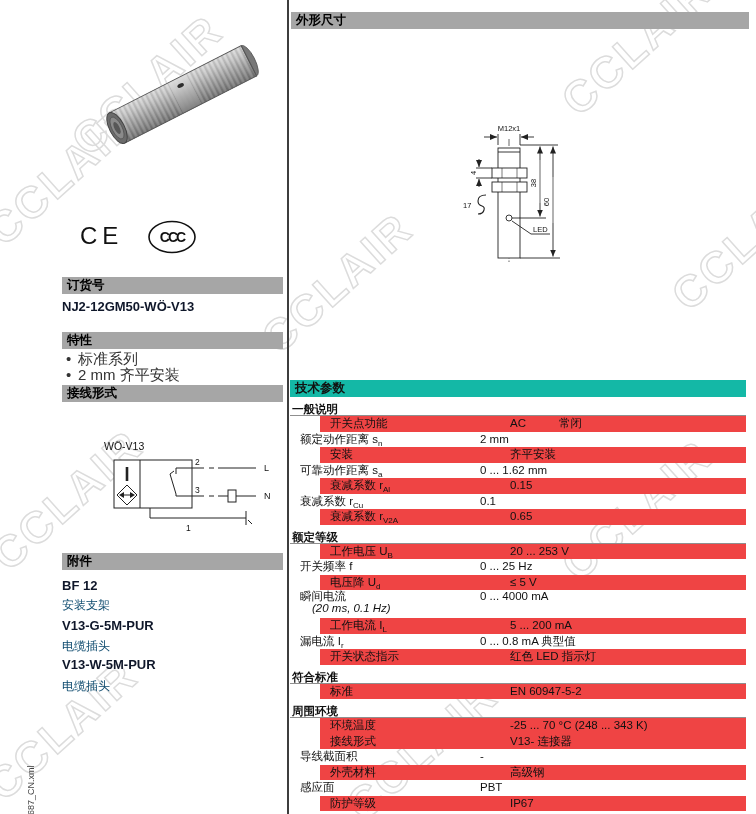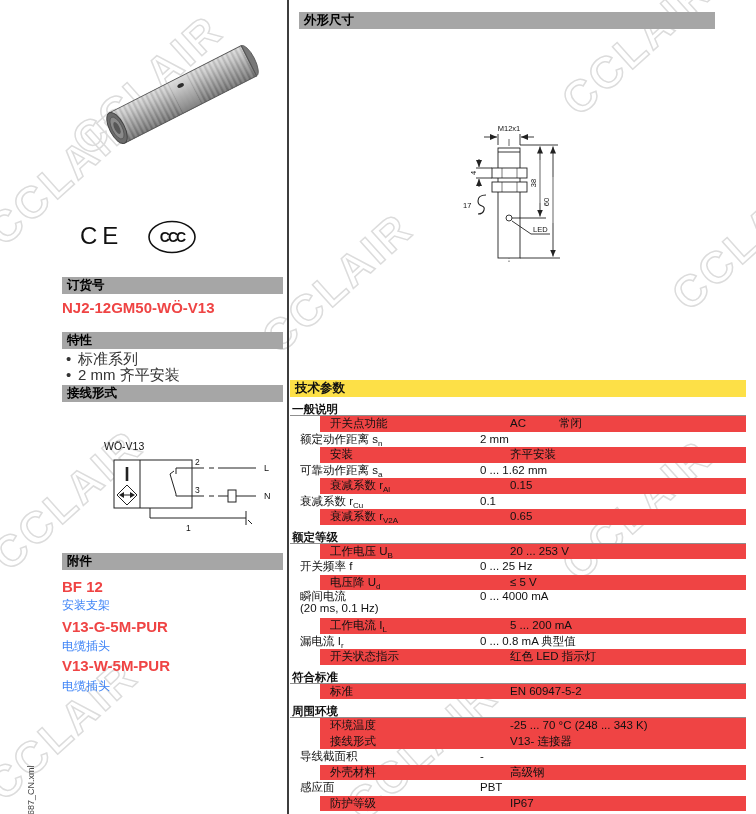--- a/index.html
+++ b/index.html
@@ -9,40 +9,40 @@
 
   .wm { position:absolute; font-weight:bold; font-size:44px; letter-spacing:3px;
         color:transparent; -webkit-text-stroke:1.5px #dcdcdc; transform:rotate(-42deg);
         white-space:nowrap; pointer-events:none; }
 
   .vdivider { position:absolute; left:287px; top:0; width:2px; height:814px; background:#3d3d3d; }
 
   .bar { position:absolute; height:17px; background:#a6a6a6; font-weight:bold; font-size:12.5px;
          line-height:17px; padding-left:5px; color:#000; }
 
-  .txt { position:absolute; font-size:12px; color:#3b82f6; }
-  .bold13 { position:absolute; font-size:15px; font-weight:bold; color:#ef4444; }
+  .txt { position:absolute; font-size:12px; color:#0c4a6e; }
+  .bold13 { position:absolute; font-size:13px; font-weight:bold; color:#0f172a; }
   .bullet { position:absolute; font-size:15px; color:#333; padding-left:16px; }
   .bullet::before { content:"•"; position:absolute; left:4px; color:#333; }
 
   .ce-mark { position:absolute; left:80px; top:222px; font-size:24px; letter-spacing:5px; color:#111; }
 
   .footnote { position:absolute; left:36px; bottom:-6px; transform-origin:0 100%;
               transform:rotate(-90deg); font-size:9px; color:#444; white-space:nowrap; }
 
   
   .tech { position:absolute; left:290px; top:380px; width:456px; }
-  .tech-bar { height:17px; background:#fde047; font-weight:bold; font-size:12.5px; line-height:17px; padding-left:5px; }
+  .tech-bar { height:17px; background:#14b8a6; font-weight:bold; font-size:12.5px; line-height:17px; padding-left:5px; }
   .tgroup { height:13px; line-height:12px; font-weight:bold; font-size:11.5px;
             border-bottom:1px solid #8f8f8f; margin-top:6px; padding-left:2px; }
   .trow { position:relative; height:15.5px; font-size:11.5px; line-height:15.5px; }
   .trow.tall { height:28px; line-height:13px; }
   .trow.shade { background:#ef4444;margin-left:30px; }
   .tlabel { position:absolute; left:10px; top:0; white-space:nowrap; }
-  .tlabel2 { position:absolute; left:10px; top:12px; white-space:nowrap; }
+  .tlabel2 { position:absolute; left:22px; top:12px; white-space:nowrap;font-style:italic; }
   .tvalue { position:absolute; left:190px; top:0; white-space:nowrap; }
   .tvalue2 { position:absolute; left:239px; top:0; white-space:nowrap; }
   sub { font-size:8px; }
 
   svg text { font-family:"Liberation Sans", sans-serif; fill:#111; }
 </style>
 </head>
 <body>
 
 <div class="page">
@@ -146,21 +146,21 @@
   <div class="bar" style="left:62px;top:553px;width:221px">附件</div>
   <div class="bold13" style="left:62px;top:578px">BF 12</div>
   <div class="txt" style="left:62px;top:597px">安装支架</div>
   <div class="bold13" style="left:62px;top:618px">V13-G-5M-PUR</div>
   <div class="txt" style="left:62px;top:638px">电缆插头</div>
   <div class="bold13" style="left:62px;top:657px">V13-W-5M-PUR</div>
   <div class="txt" style="left:62px;top:678px">电缆插头</div>
 
   <div class="footnote">6687_CN.xml</div>
 
-  <div class="bar" style="left:299px;top:12px;width:416px">外形尺寸</div>
+  <div class="bar" style="left:291px;top:12px;width:458px">外形尺寸</div>
 
   <svg style="position:absolute;left:450px;top:115px" width="125" height="155" viewBox="0 0 125 155">
     <defs>
       <marker id="arr" markerWidth="8" markerHeight="8" refX="7" refY="4" orient="auto" markerUnits="userSpaceOnUse">
         <path d="M0,1 L7,4 L0,7 Z" fill="#222"></path>
       </marker>
     </defs>
     <g stroke="#222" stroke-width="0.9" fill="none">
       <line x1="59" y1="24" x2="59" y2="149" stroke-dasharray="7 2 1.5 2" stroke-width="0.7"></line>
       <rect x="48" y="33" width="22" height="110" fill="#fff"></rect>

